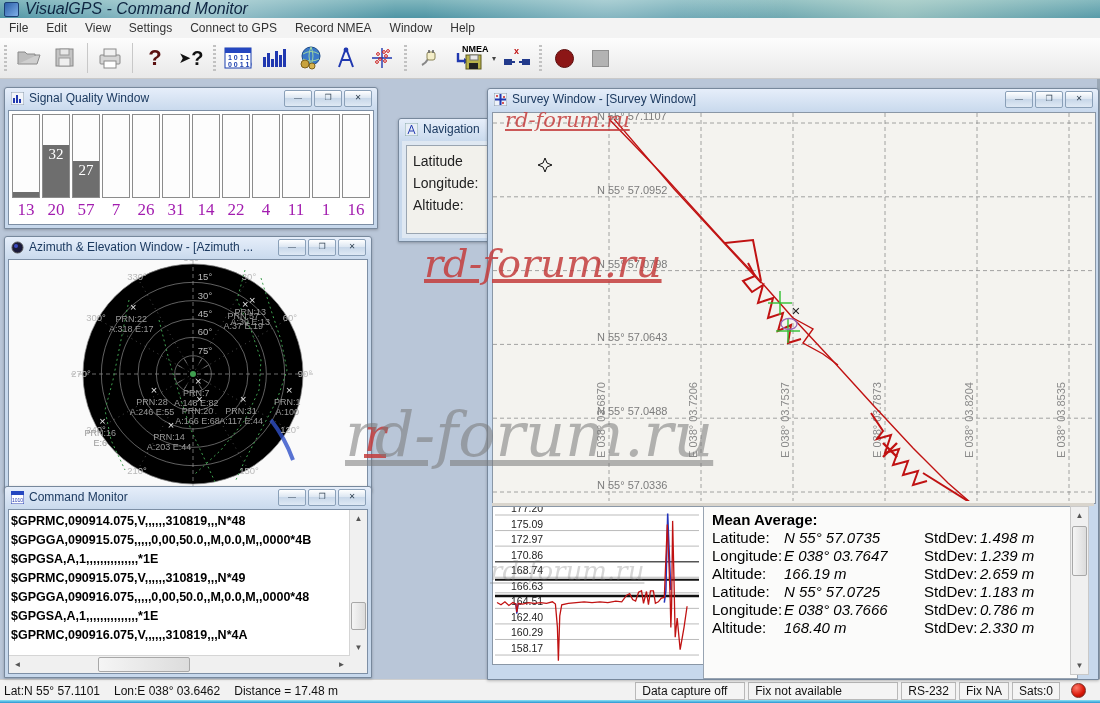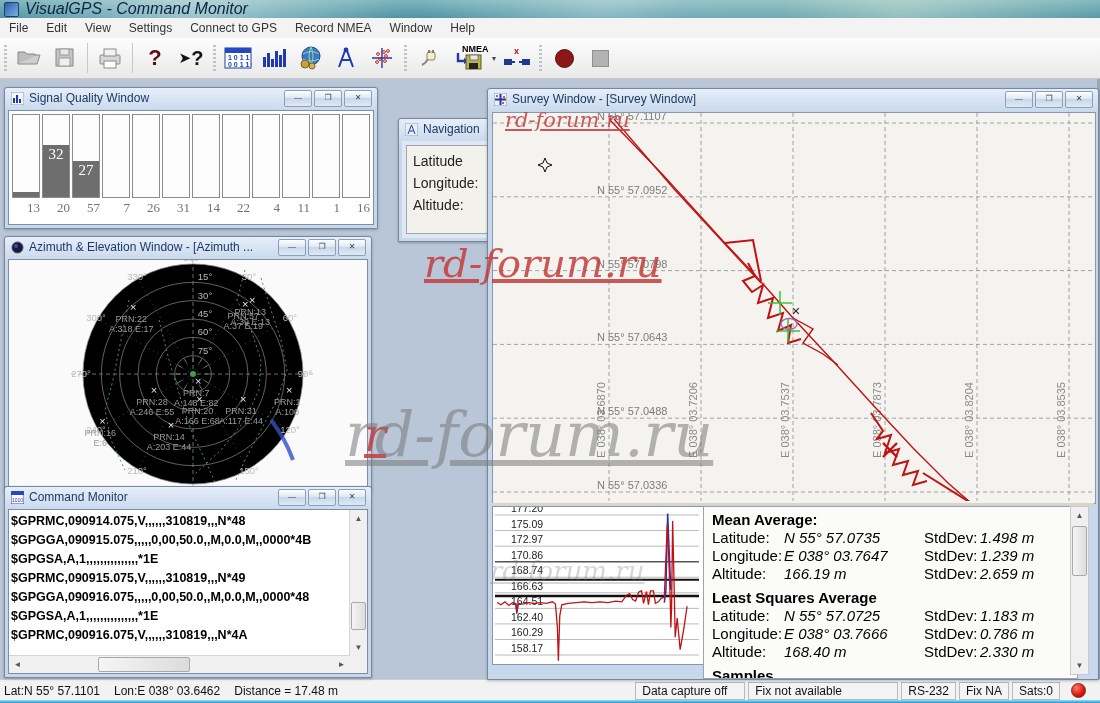--- a/index.html
+++ b/index.html
@@ -43,21 +43,21 @@
     font-size:8px;line-height:13px;text-align:center;color:#345;}
   .win-body{position:absolute;left:3px;right:3px;top:22px;bottom:3px;background:#fff;
     border:1px solid #7d8fa5;overflow:hidden;}
   
   .sq-chart{position:absolute;left:3px;right:3px;top:3px;height:84px;display:flex;gap:2px;}
   .sq-slot{flex:1;border:1px solid #8c8c8c;position:relative;background:#fdfdfd;}
   .sq-bar{position:absolute;left:0;right:0;bottom:0;background:#6e6e6e;}
   .sq-bar-val{position:absolute;top:1px;left:0;right:0;text-align:center;color:#fff;
     font-family:"Liberation Serif",serif;font-size:15px;}
   .sq-labels{position:absolute;left:3px;right:3px;bottom:2px;height:22px;display:flex;gap:2px;}
-  .sq-lab{flex:1;text-align:right;font-family:"Liberation Serif",serif;font-size:13px;color:#737373;}
+  .sq-lab{flex:1;text-align:center;font-family:"Liberation Serif",serif;font-size:17px;color:#a21caf;}
   
   .cm-text{position:absolute;left:2px;top:2px;right:19px;bottom:19px;overflow:hidden;
     font-family:"Liberation Sans",sans-serif;font-weight:bold;font-size:12.5px;
     line-height:19px;white-space:nowrap;color:#000;}
   .sb-v{position:absolute;right:0;top:0;bottom:17px;width:17px;background:#f0f0f0;border-left:1px solid #d5d5d5;}
   .sb-h{position:absolute;left:0;bottom:0;right:17px;height:17px;background:#f0f0f0;border-top:1px solid #d5d5d5;}
   .sb-thumb{position:absolute;background:linear-gradient(90deg,#f5f5f5,#dcdcdc);border:1px solid #a8a8a8;border-radius:2px;}
   .sb-arrow{position:absolute;font-size:8px;color:#555;width:17px;height:17px;line-height:17px;text-align:center;}
   .sb-corner{position:absolute;right:0;bottom:0;width:17px;height:17px;background:#f0f0f0;}
   
@@ -597,40 +597,38 @@
         <span class="c2">E 038° 03.7647</span>
         <span class="c3">StdDev:</span>
         <span class="c4">1.239 m</span>
       </div>
     <div class="srow">
         <span class="c1">Altitude:</span>
         <span class="c2">166.19  m</span>
         <span class="c3">StdDev:</span>
         <span class="c4">2.659 m</span>
       </div>
-    <div class="hd">Least Squares Average</div>
     <div class="srow">
         <span class="c1">Latitude:</span>
         <span class="c2">N 55° 57.0725</span>
         <span class="c3">StdDev:</span>
         <span class="c4">1.183 m</span>
       </div>
     <div class="srow">
         <span class="c1">Longitude:</span>
         <span class="c2">E 038° 03.7666</span>
         <span class="c3">StdDev:</span>
         <span class="c4">0.786 m</span>
       </div>
     <div class="srow">
         <span class="c1">Altitude:</span>
         <span class="c2">168.40  m</span>
         <span class="c3">StdDev:</span>
         <span class="c4">2.330 m</span>
       </div>
-    <div class="hd">Samples</div>
   </div>
 
   <div style="position:absolute;left:582px;top:417px;width:17px;height:167px;background:#f0f0f0;border:1px solid #c9c9c9;">
     <div class="sb-arrow" style="top:0;">▲</div>
     <div class="sb-thumb" style="left:1px;right:1px;top:19px;height:48px;"></div>
     <div class="sb-arrow" style="bottom:0;">▼</div>
   </div>
 </div>
 
 <div class="statusbar">

